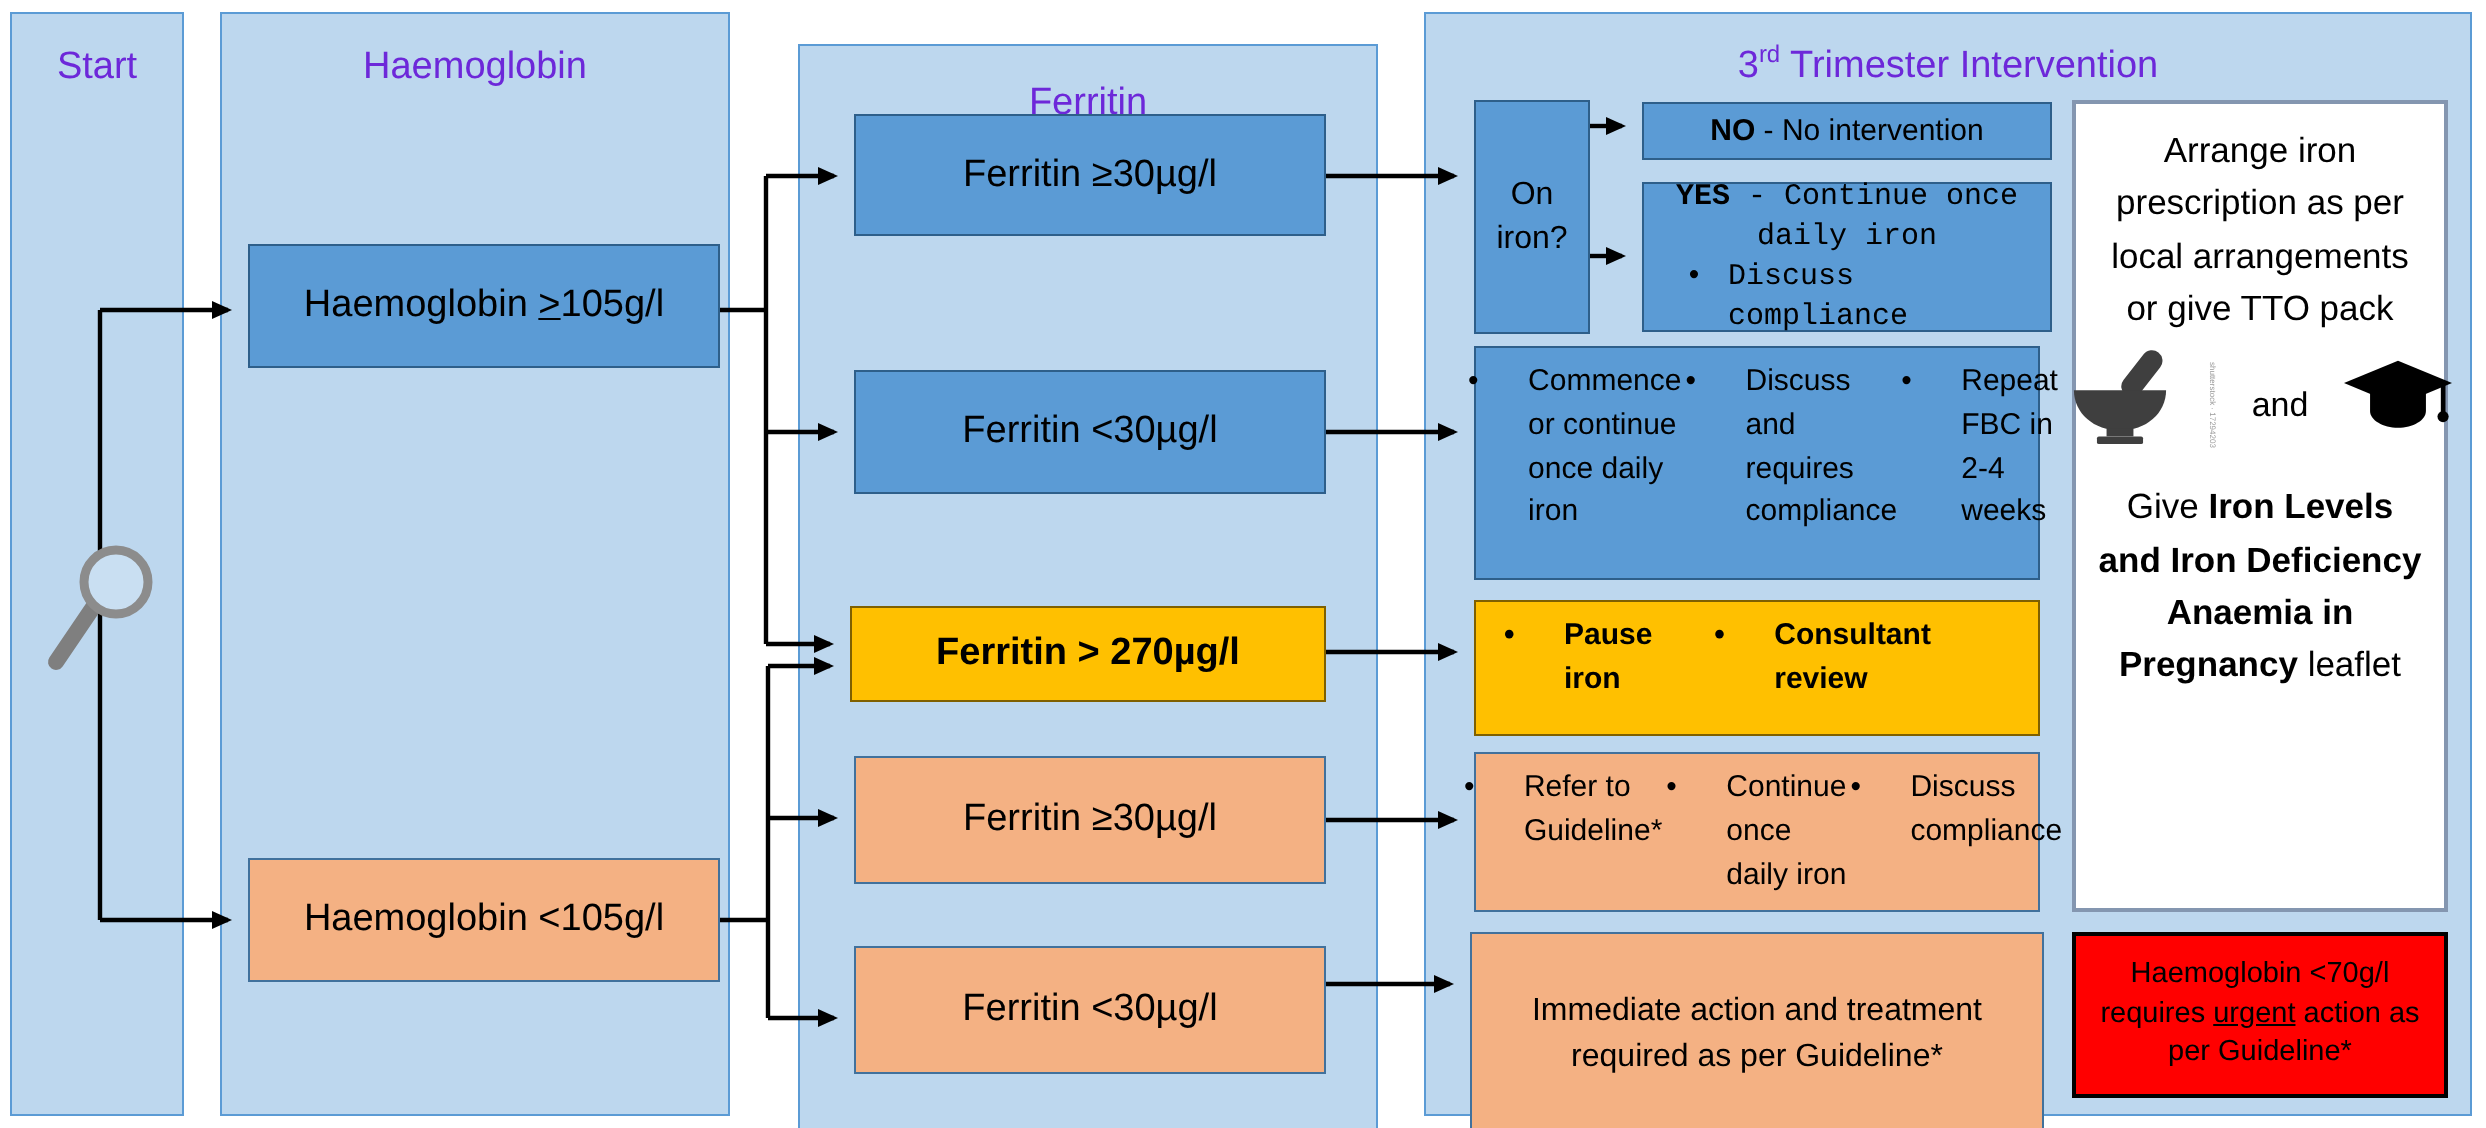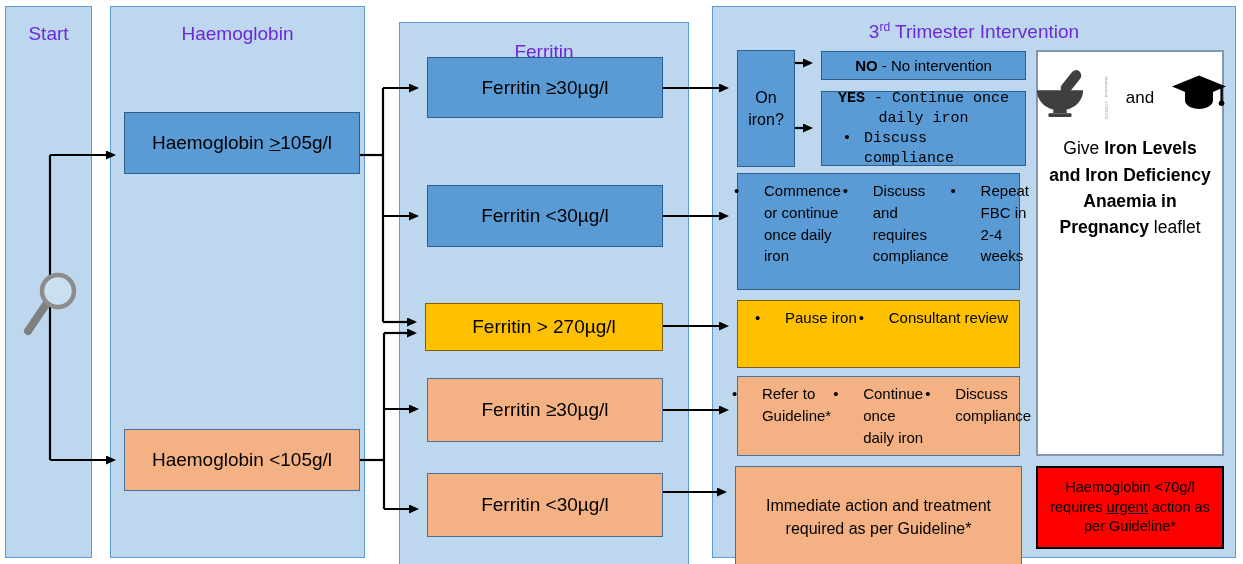--- a/index.html
+++ b/index.html
@@ -13,32 +13,32 @@
   }
   .panel-title{
     position:absolute;width:100%;text-align:center;font-size:19px;color:#6d28d9;
   }
   .box{
     position:absolute;display:flex;align-items:center;justify-content:center;
     text-align:center;font-size:19px;line-height:1.15;padding:2px 6px;
   }
   .blue-box{background:#5B9BD5;border:1.3px solid #2E5F8A;}
   .orange-box{background:#F4B183;border:1.3px solid #41719C;}
-  .yellow-box{background:#FFC000;border:1.3px solid #7F6000;}
+  .yellow-box{background:#FFC000;border:1.3px solid #7F6000;font-weight:bold;}
   .u{text-decoration:underline;}
   b,strong{font-weight:bold;}
 
   
   #panel-start{left:5px;top:6px;width:87px;height:552px;}
   #start-label{top:16px;}
 
   
   #panel-hb{left:110px;top:6px;width:255px;height:552px;}
   #hb-title{top:16px;}
-  #hb-high{left:124px;top:112px;width:236px;height:62px;}
+  #hb-high{left:124px;top:122px;width:236px;height:62px;}
   #hb-low{left:124px;top:429px;width:236px;height:62px;}
 
   
   #panel-fer{left:399px;top:22px;width:290px;height:552px;}
   #fer-title{top:18px;}
   #f1{left:427px;top:57px;width:236px;height:61px;}
   #f2{left:427px;top:185px;width:236px;height:62px;}
   #f3{left:425px;top:303px;width:238px;height:48px;}
   #f4{left:427px;top:378px;width:236px;height:64px;}
   #f5{left:427px;top:473px;width:236px;height:64px;}
@@ -172,20 +172,21 @@
     <div class="bul">
         <span>Discuss compliance</span>
       </div>
   </div>
 
   <div class="box orange-box" id="orange-action-2">
     <span>Immediate action and treatment required as per Guideline*</span>
   </div>
 
   <div id="leaflet-box">
+    <div>Arrange iron prescription as per local arrangements or give TTO pack</div>
     <div id="icons-row">
       <span>
         <svg width="52" height="48" viewBox="0 0 54 50">
           <rect x="33" y="-2" width="11" height="28" rx="5.5" fill="#3F3F3F" transform="rotate(38 38 12)"></rect>
           <path d="M3 21 h48 c0 12 -10.5 21 -24 21 c-13.5 0 -24 -9 -24 -21 z" fill="#3F3F3F"></path>
           <rect x="20" y="41" width="14" height="4" fill="#3F3F3F"></rect>
           <rect x="15" y="45" width="24" height="4" rx="1" fill="#3F3F3F"></rect>
         </svg>
       </span>
       <span id="watermark">shutterstock · 17294203</span>

